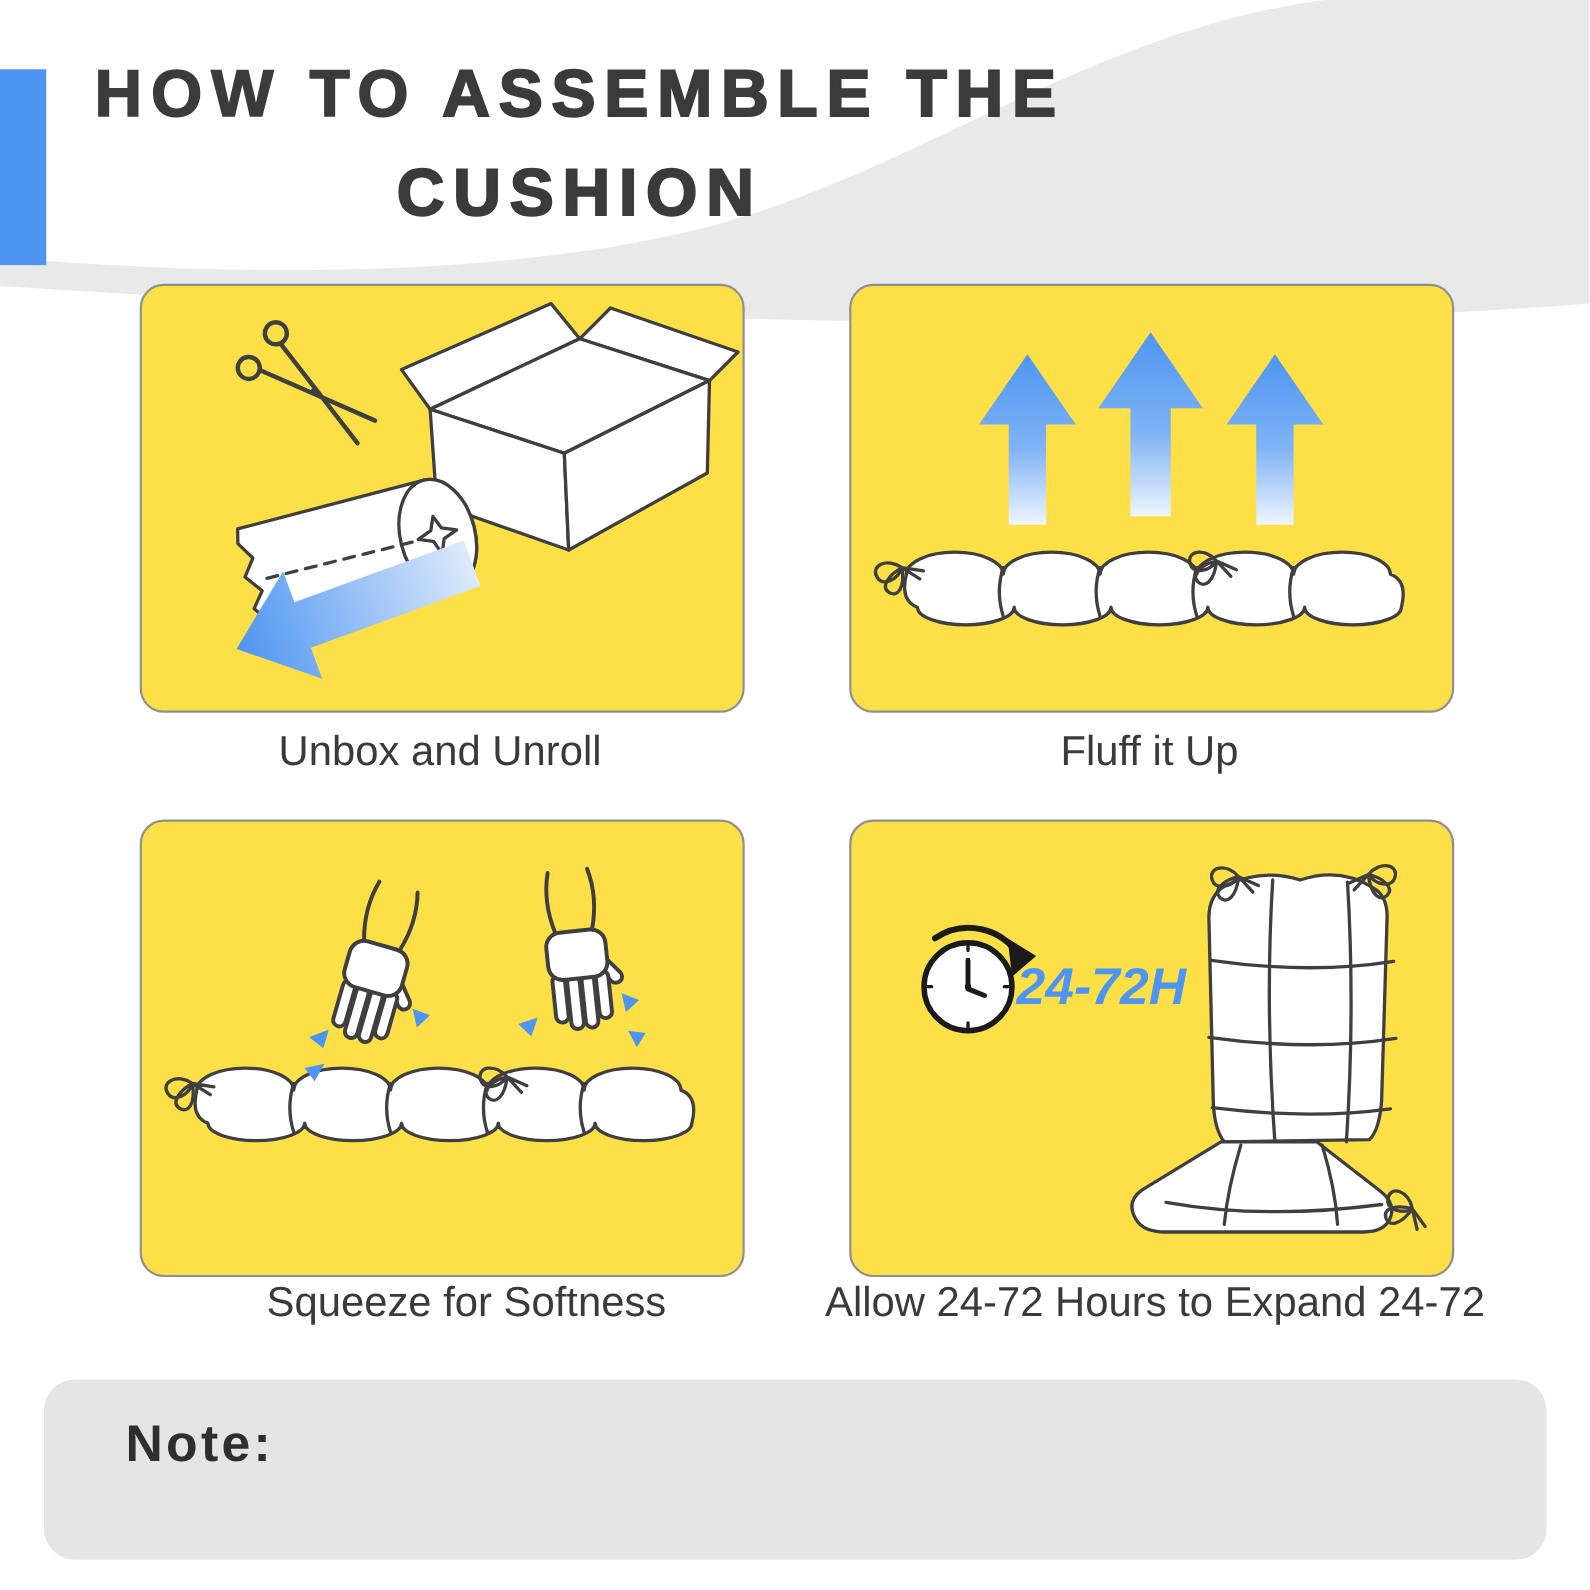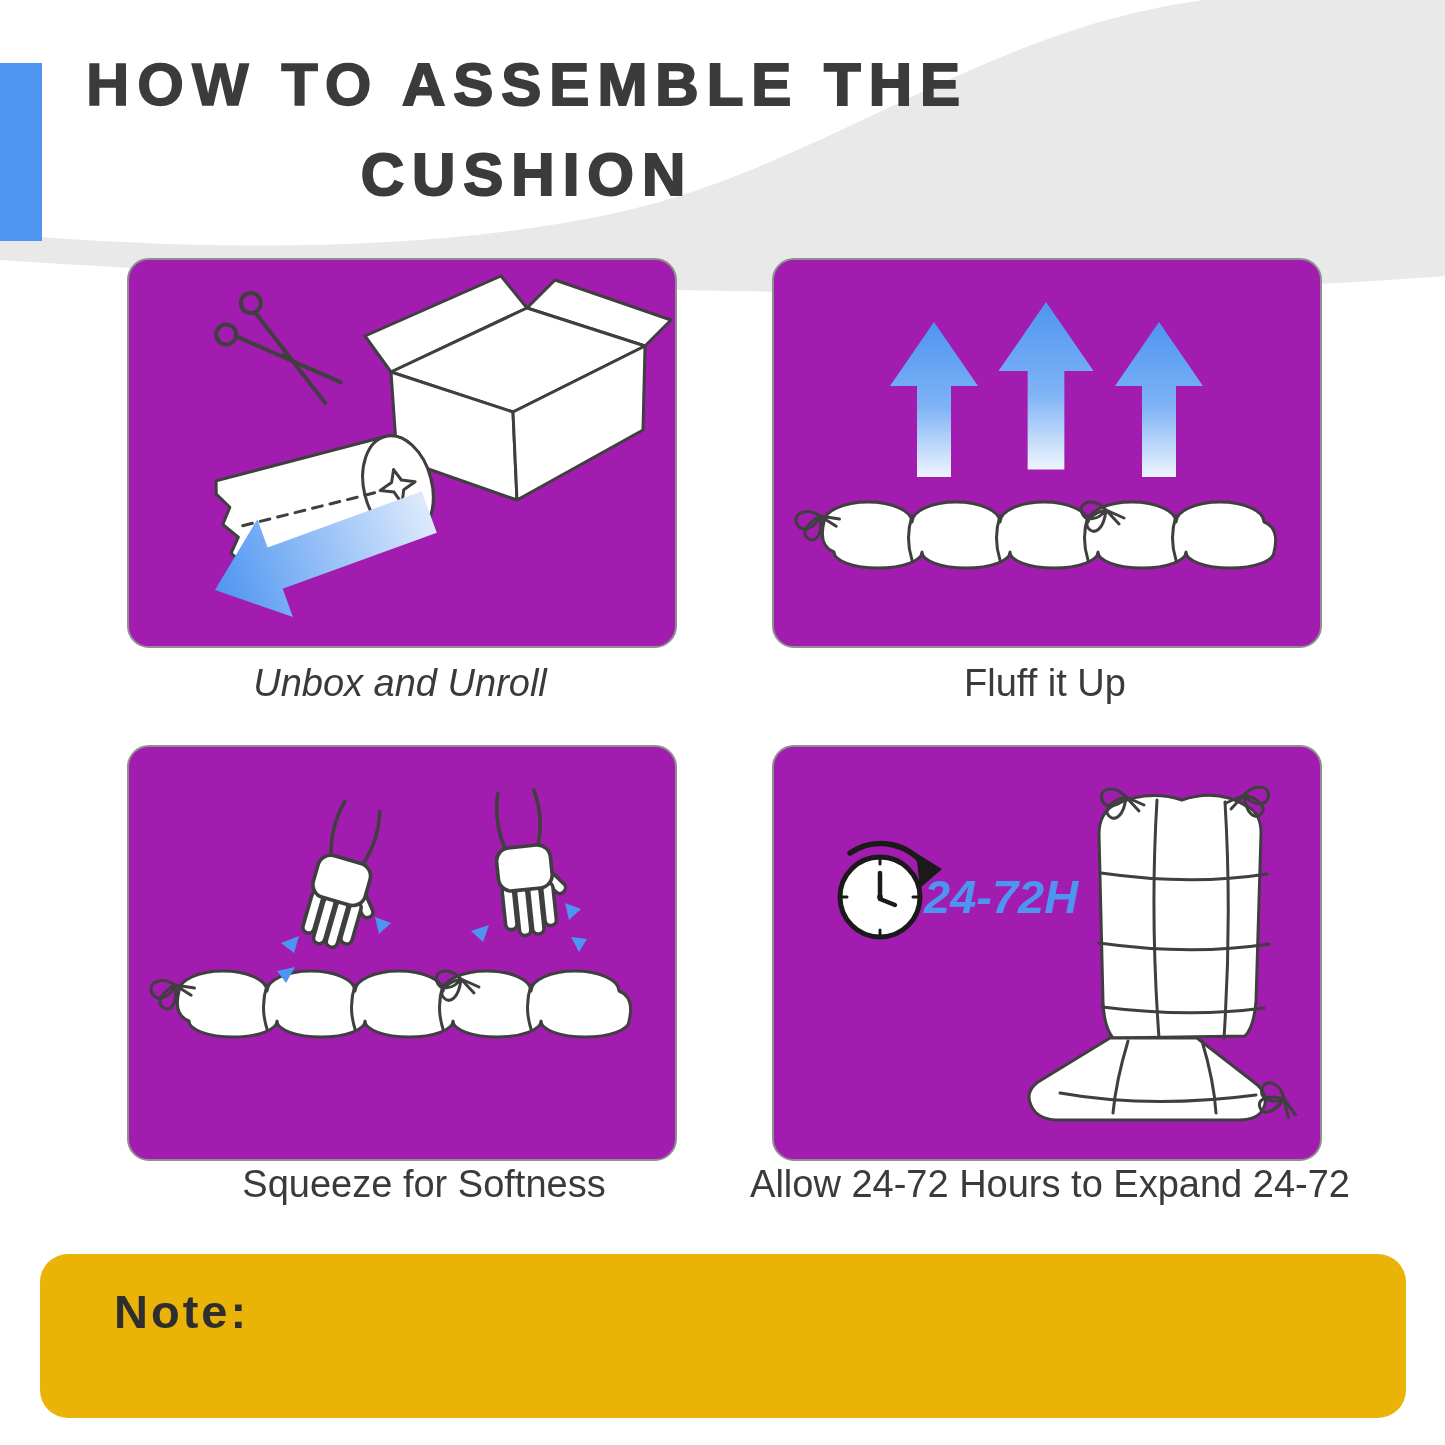--- a/index.html
+++ b/index.html
@@ -12,41 +12,41 @@
   .title {
     position:absolute; left:86px; top:40px; margin:0;
     font-size:60px; line-height:90px; letter-spacing:8px;
     color:#3b3b3b; font-weight:700; z-index:2;
   }
   .t-light { font-weight:700; -webkit-text-stroke:1.4px #3b3b3b; }
   .t-heavy { font-weight:700; -webkit-text-stroke:2px #3b3b3b; }
   .t-line2 { display:block;text-align:center; }
 
   .panel {
-    position:absolute; background:#a21caf;
+    position:absolute; background:#fde047;
     border:2px solid #8f8f8f; border-radius:22px; z-index:1;
   }
   .p1 { left:127px; top:258px; width:546px; height:386px; }
   .p2 { left:772px; top:258px; width:546px; height:386px; }
   .p3 { left:127px; top:745px; width:546px; height:412px; }
   .p4 { left:772px; top:745px; width:546px; height:412px; }
   .panel svg { width:100%; height:100%; display:block; }
 
   .caption {
     position:absolute; font-size:38px; color:#3a3a3a;
     white-space:nowrap; transform:translateX(-50%); z-index:2;
   }
-  .c1 { left:400px;  top:662px;font-style:italic; }
+  .c1 { left:400px;  top:662px; }
   .c2 { left:1045px; top:662px; }
   .c3 { left:424px;  top:1163px; }
   .c4 { left:1050px; top:1163px; }
 
   .note {
     position:absolute; left:40px; top:1254px; width:1366px; height:164px;
-    background:#eab308; border-radius:28px; box-sizing:border-box;
+    background:#e5e5e5; border-radius:28px; box-sizing:border-box;
     display:flex; align-items:flex-start; padding:30px 16px 0 74px;
   }
   .note-label {
     font-weight:700; font-size:47px; letter-spacing:3px;
     color:#2e2e2e; margin-right:30px; flex:0 0 auto;
   }
   .note-text {
     margin:0; font-size:43px; line-height:1.3; color:#3b3b3b;
     white-space:pre-line;
   }

